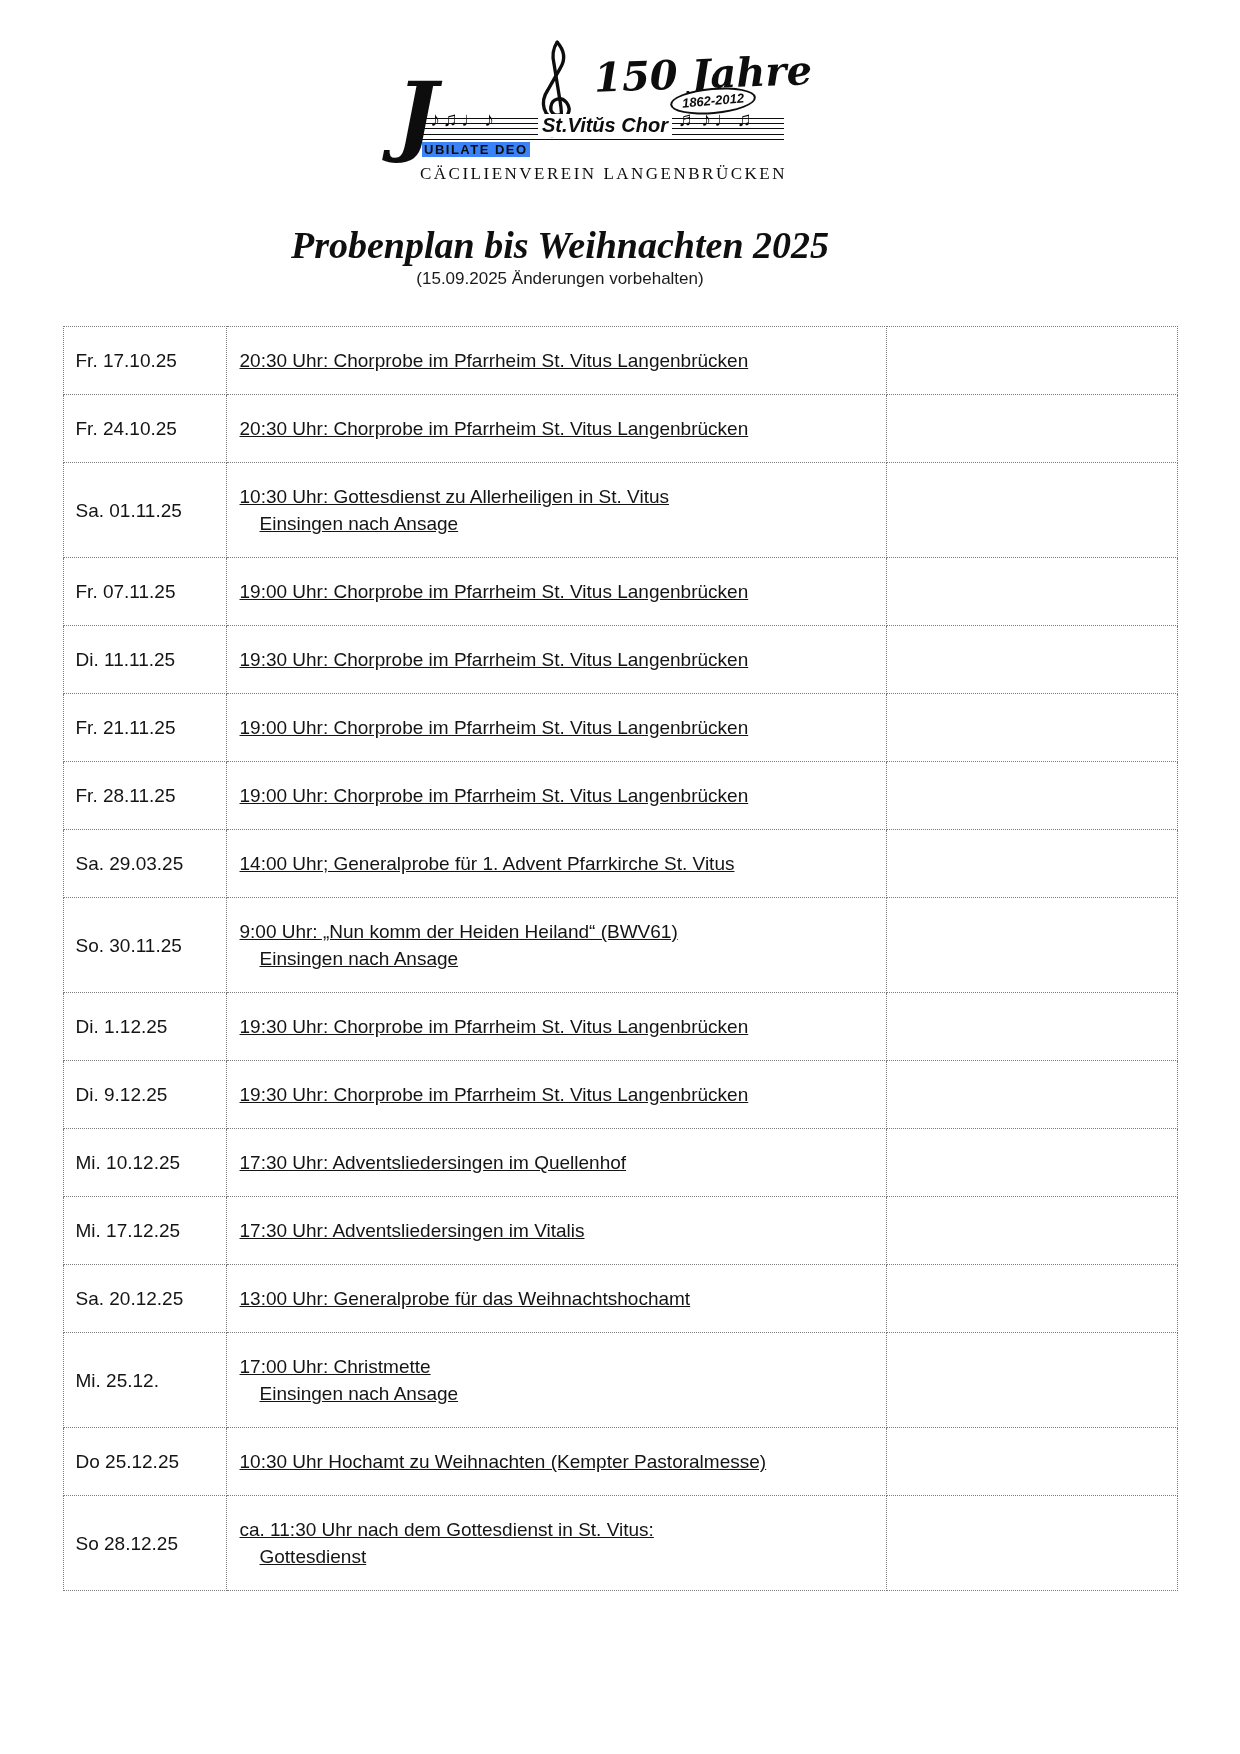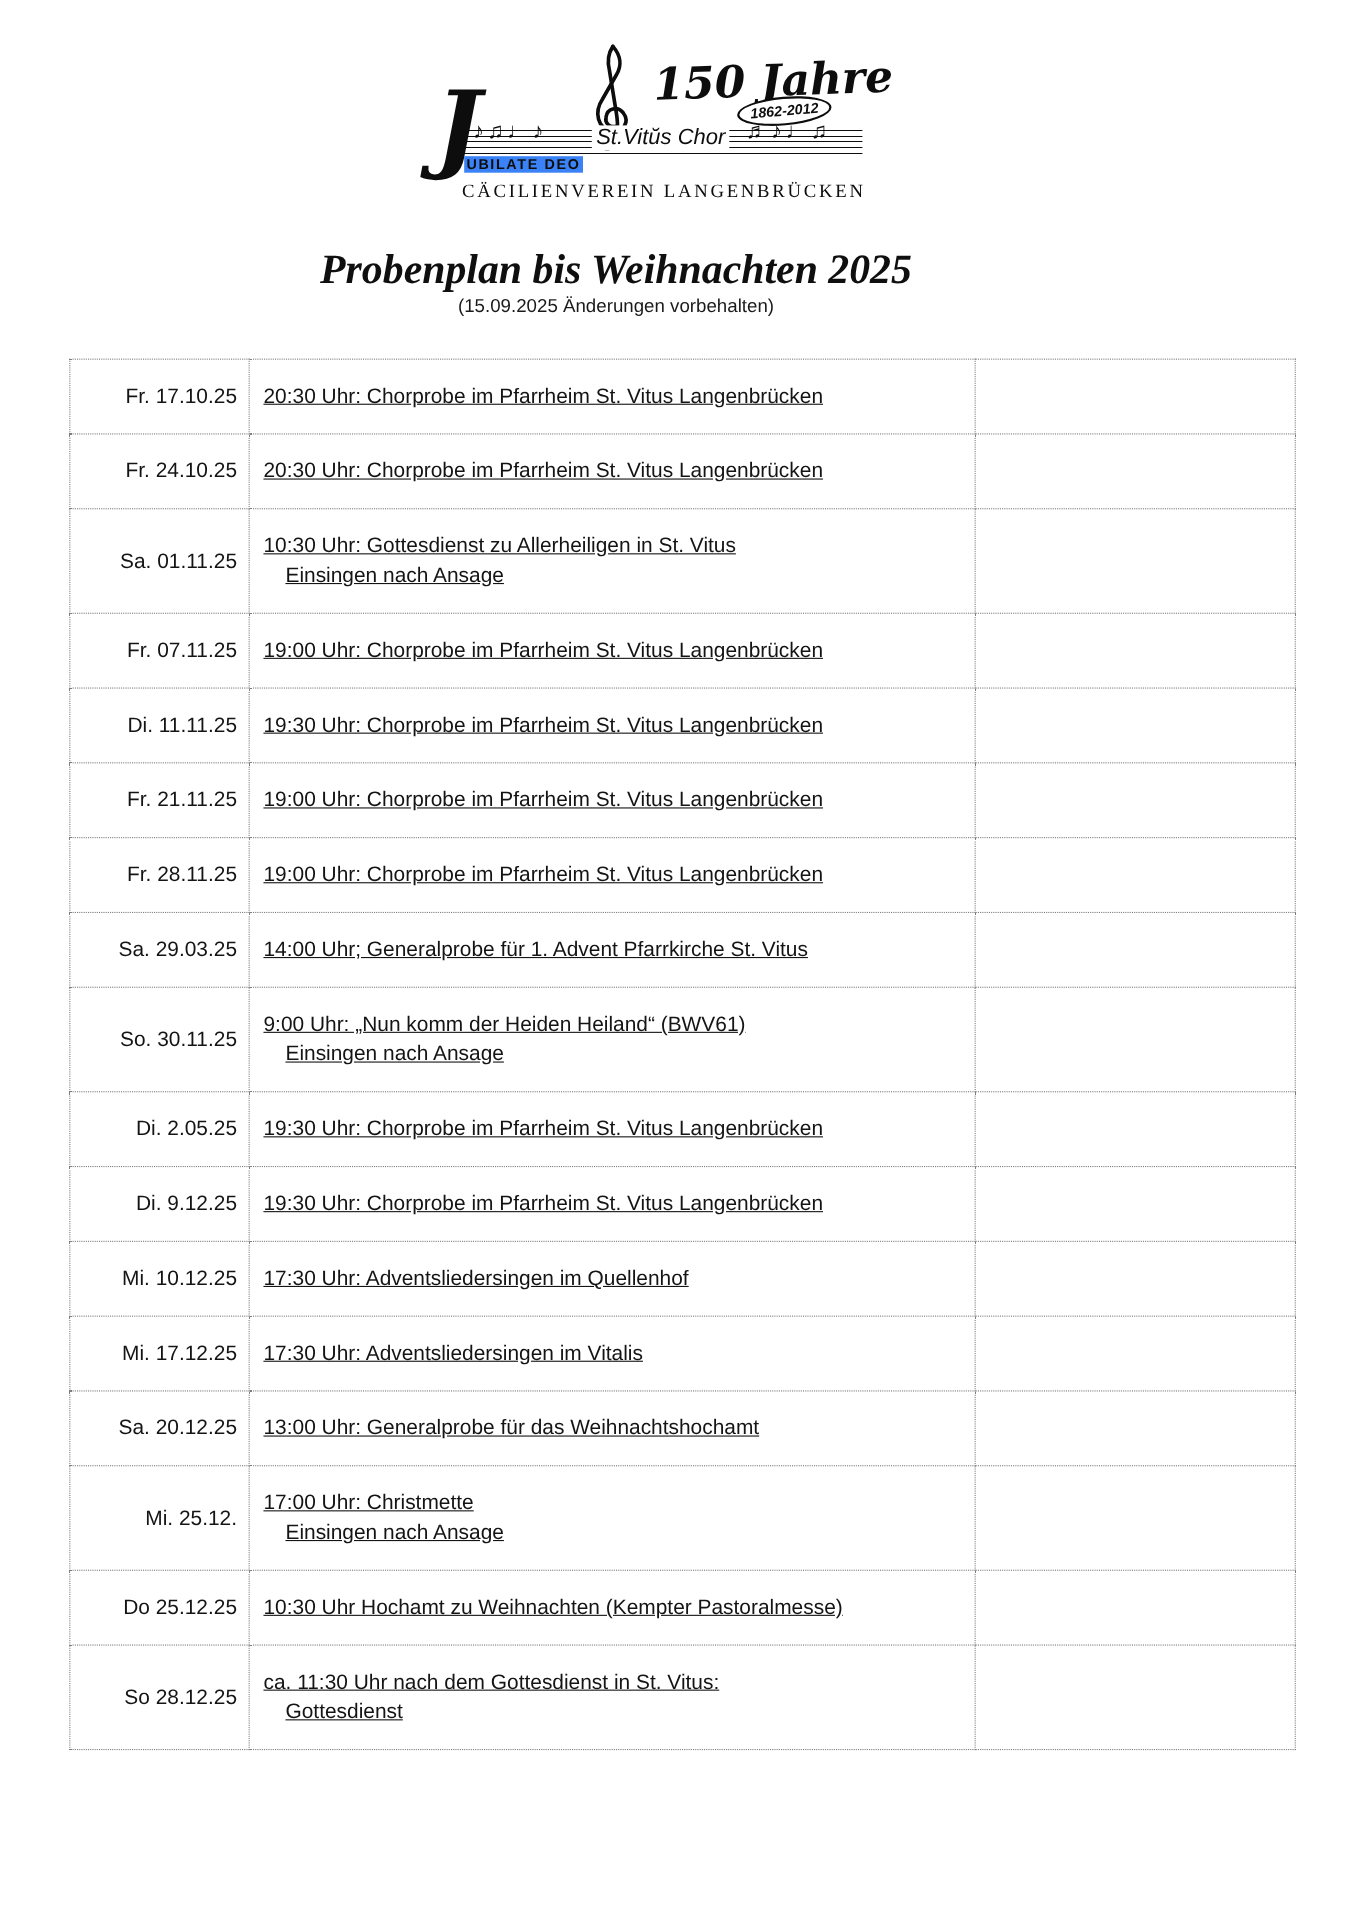--- a/index.html
+++ b/index.html
@@ -49,21 +49,21 @@
     background: repeating-linear-gradient(to bottom, #0d0d0d 0 1px, transparent 1px 5.2px);
   }
   .logo-notes-left, .logo-notes-right {
     position: absolute; top: 64px;
     font-size: 20px; letter-spacing: 3px; white-space: nowrap;
   }
   .logo-notes-left { left: 44px; }
   .logo-notes-right { left: 292px; }
   .logo-choir {
     position: absolute; left: 152px; top: 70px;
-    font-size: 20px; font-weight: normal; font-style: italic;
+    font-size: 20px; font-weight: bold; font-style: italic;
     background: #fff; padding: 0 4px; white-space: nowrap;
   }
   .logo-jubilate {
     position: absolute; left: 36px; top: 98px;
     font-size: 13px; font-weight: bold; letter-spacing: 1.5px;
     background: #3b82f6; padding: 0 2px;
   }
   .logo-verein {
     position: absolute; left: 34px; top: 120px;
     font-family: "Liberation Serif", serif;
@@ -99,21 +99,21 @@
   col.c1 { width: 163px; }
   col.c2 { width: 660px; }
   col.c3 { width: 291px; }
   td {
     border: 1px dotted #7d7d7d;
     vertical-align: middle;
     padding: 21px 10px 21px 13px;
     line-height: 25px;
     color: #141414;
   }
-  td.date { padding-left: 12px; white-space: nowrap; text-align: right; }
+  td.date { padding-left: 12px; white-space: nowrap; }
   td.event div { line-height: 25px; text-decoration: underline; }
   td.event div + div { margin-top: 2px; margin-left: 20px; }
 </style>
 </head>
 <body>
 
 <div class="page">
 
   <div class="logo">
     <div class="logo-bigj">J</div>
@@ -214,21 +214,21 @@
   <tr>
     <td class="date">So. 30.11.25</td>
     <td class="event">
             <div>9:00 Uhr: „Nun komm der Heiden Heiland“ (BWV61)</div>
             <div>Einsingen nach Ansage</div>
           </td>
     <td class="notes"></td>
   </tr>
 
   <tr>
-    <td class="date">Di. 2.05.25</td>
+    <td class="date">Di. 1.12.25</td>
     <td class="event">
             <div>19:30 Uhr: Chorprobe im Pfarrheim St. Vitus Langenbrücken</div>
           </td>
     <td class="notes"></td>
   </tr>
 
   <tr>
     <td class="date">Di. 9.12.25</td>
     <td class="event">
             <div>19:30 Uhr: Chorprobe im Pfarrheim St. Vitus Langenbrücken</div>

